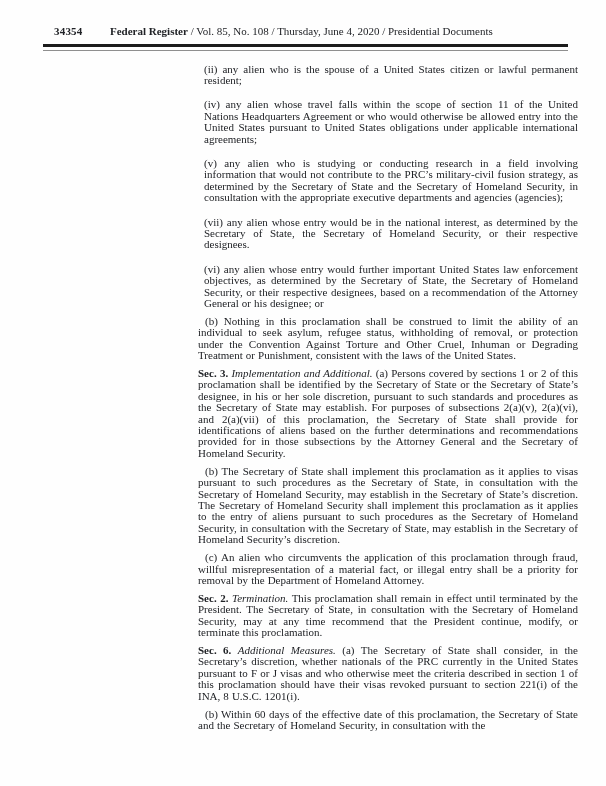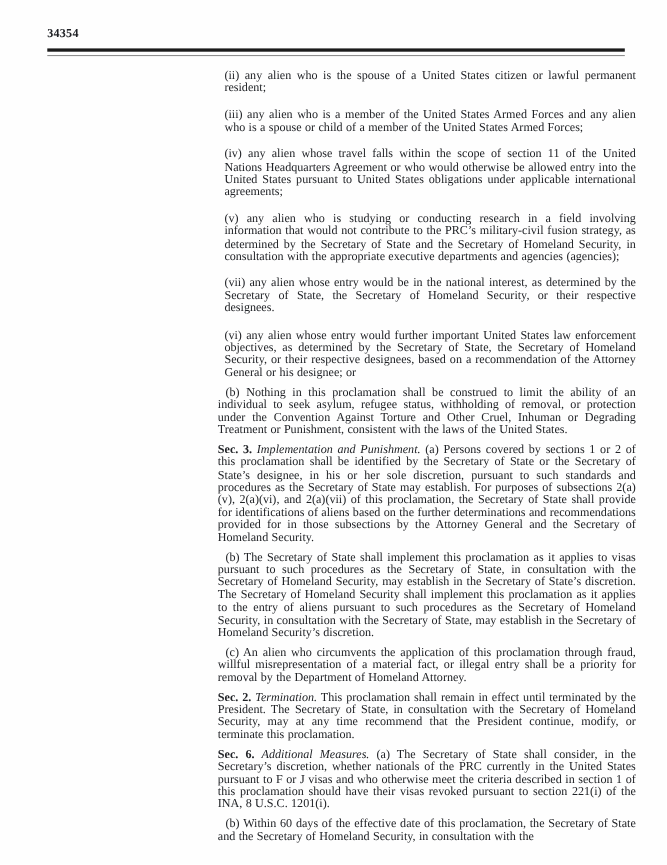--- a/index.html
+++ b/index.html
@@ -21,21 +21,21 @@
     position: absolute;
     top: 25px;
     left: 0;
     width: 606px;
     height: 16px;
     font-size: 11px;
     white-space: nowrap;
   }
   .page-number {
     position: absolute;
-    left: 43px;
+    left: 54px;
     top: 0;
     font-weight: bold;
     letter-spacing: 0.2px;
   }
   .head-title {
     position: absolute;
     left: 110px;
     top: 0;
   }
   .head-title .journal { font-weight: bold; }
@@ -73,44 +73,44 @@
   .sec-label { font-weight: bold; margin-top: 28px; }
   .sec-title { font-style: italic; }
 </style>
 </head>
 <body>
 
 <div class="page">
 
   <div class="running-head">
     <span class="page-number">34354</span>
+    <span class="head-title"><span class="journal">Federal Register</span> <span class="issue-info">/ Vol. 85, No. 108 / Thursday, June 4, 2020 / Presidential Documents</span></span>
   </div>
 
   <div class="rule-thick"></div>
   <div class="rule-thin"></div>
 
   <div class="doc-column">
 
     <p class="para romanette">(ii) any alien who is the spouse of a United States citizen or lawful permanent resident;</p>
 
-    <p class="para romanette">(iii) any alien who is a member of the United States Armed Forces and any alien who is a spouse or child of a member of the United States Armed Forces;</p>
 
     <p class="para romanette">(iv) any alien whose travel falls within the scope of section 11 of the United Nations Headquarters Agreement or who would otherwise be allowed entry into the United States pursuant to United States obligations under applicable international agreements;</p>
 
     <p class="para romanette">(v) any alien who is studying or conducting research in a field involving information that would not contribute to the PRC’s military-civil fusion strategy, as determined by the Secretary of State and the Secretary of Homeland Security, in consultation with the appropriate executive departments and agencies (agencies);</p>
 
     <p class="para romanette">(vii) any alien whose entry would be in the national interest, as determined by the Secretary of State, the Secretary of Homeland Security, or their respective designees.</p>
 
     <p class="para romanette">(vi) any alien whose entry would further important United States law enforcement objectives, as determined by the Secretary of State, the Secretary of Homeland Security, or their respective designees, based on a recommendation of the Attorney General or his designee; or</p>
 
     <p class="para lettered">(b) Nothing in this proclamation shall be construed to limit the ability of an individual to seek asylum, refugee status, withholding of removal, or protection under the Convention Against Torture and Other Cruel, Inhuman or Degrading Treatment or Punishment, consistent with the laws of the United States.</p>
 
     <p class="para section">
       <span class="sec-label">Sec. 3.</span>
-      <span class="sec-title">Implementation and Punishment.</span>
+      <span class="sec-title">Implementation and Additional.</span>
       <span class="sec-text">(a) Persons covered by sections 1 or 2 of this proclamation shall be identified by the Secretary of State or the Secretary of State’s designee, in his or her sole discretion, pursuant to such standards and procedures as the Secretary of State may establish. For purposes of subsections 2(a)(v), 2(a)(vi), and 2(a)(vii) of this proclamation, the Secretary of State shall provide for identifications of aliens based on the further determinations and recommendations provided for in those subsections by the Attorney General and the Secretary of Homeland Security.</span>
     </p>
 
     <p class="para lettered">(b) The Secretary of State shall implement this proclamation as it applies to visas pursuant to such procedures as the Secretary of State, in consultation with the Secretary of Homeland Security, may establish in the Secretary of State’s discretion. The Secretary of Homeland Security shall implement this proclamation as it applies to the entry of aliens pursuant to such procedures as the Secretary of Homeland Security, in consultation with the Secretary of State, may establish in the Secretary of Homeland Security’s discretion.</p>
 
     <p class="para lettered">(c) An alien who circumvents the application of this proclamation through fraud, willful misrepresentation of a material fact, or illegal entry shall be a priority for removal by the Department of Homeland Attorney.</p>
 
     <p class="para section">
       <span class="sec-label">Sec. 2.</span>
       <span class="sec-title">Termination.</span>

